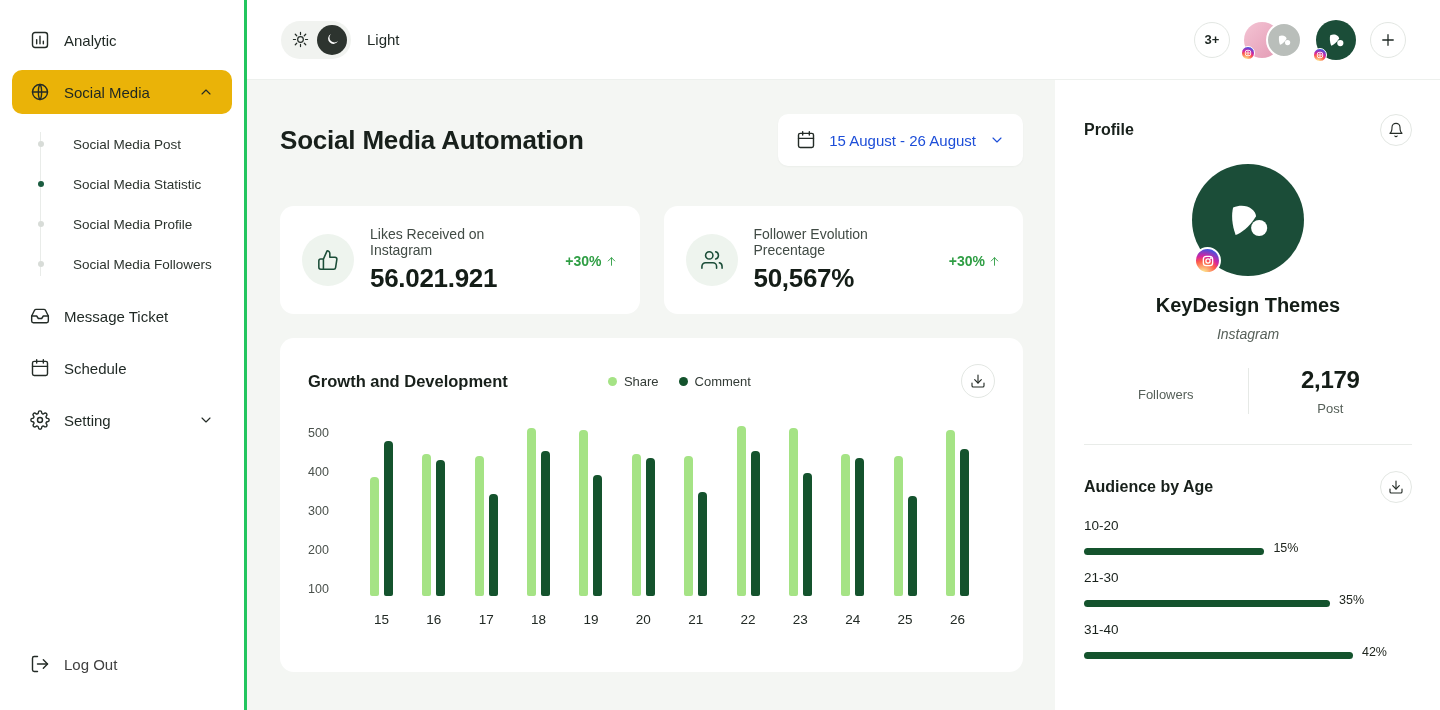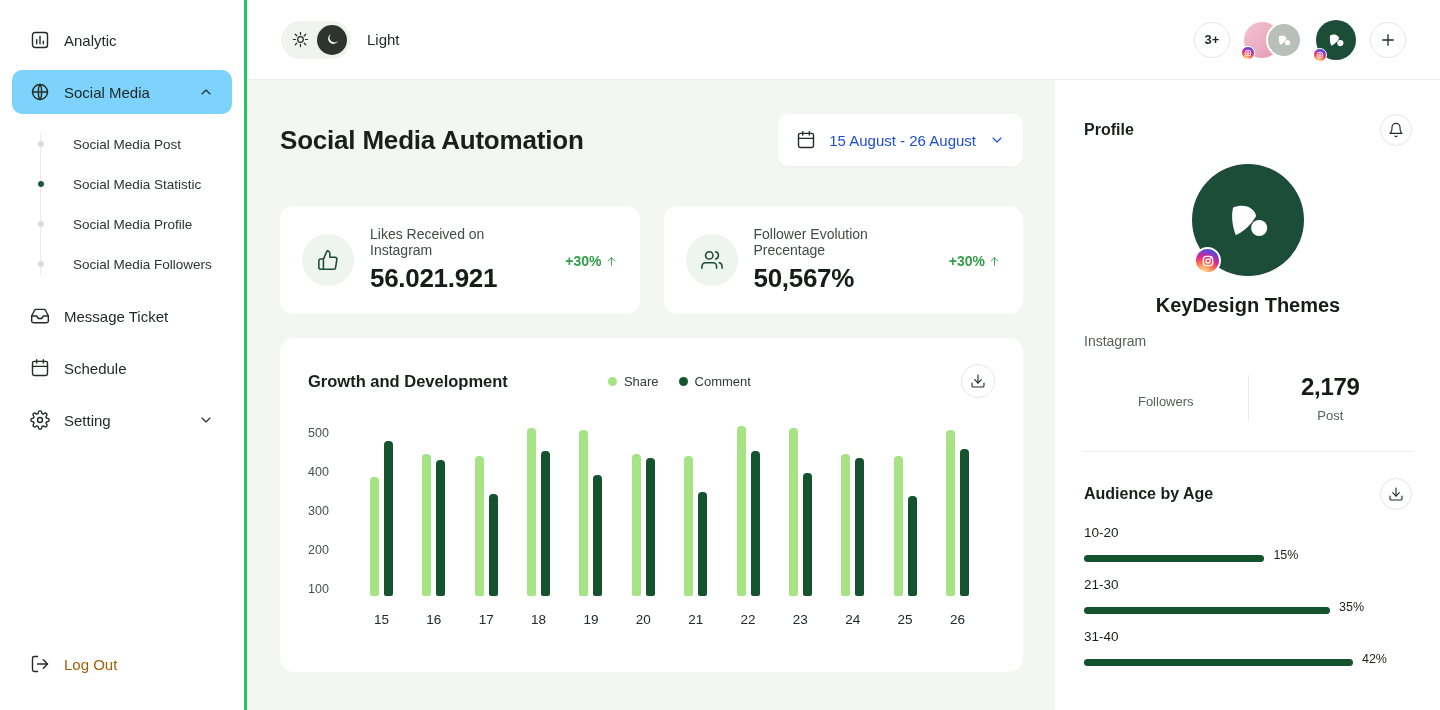--- a/index.html
+++ b/index.html
@@ -9,30 +9,30 @@
     background:#fff; color:#18201b; display:flex;
   }
   .si { fill:none; stroke:currentColor; stroke-width:1.7; stroke-linecap:round; stroke-linejoin:round; }
 
   
   .sidebar { width:247px; min-width:247px; background:#fff; border-right:3px solid #22c55e;
     display:flex; flex-direction:column; padding:18px 12px 24px; position:relative; }
   .nav-item { height:44px; display:flex; align-items:center; gap:14px; padding:0 18px;
     border-radius:10px; font-size:15px; color:#1e2723; cursor:pointer; margin-bottom:8px; }
   .nav-item .icon { display:flex; color:#232b26; }
-  .nav-item.active { background:#7dd3fc; }
+  .nav-item.active { background:#eab308; }
   .nav-item .chev { margin-left:auto; display:flex; color:#232b26; }
   .sub-list { position:relative; margin:2px 0 10px; }
   .sub-list::before { content:""; position:absolute; left:28px; top:8px; bottom:8px; width:1px; background:#e9ece9; }
   .sub-item { height:40px; display:flex; align-items:center; font-size:13.5px; color:#2c342f;
     padding-left:26px; cursor:pointer; position:relative; }
   .sub-dot { width:6px; height:6px; border-radius:50%; background:#d8dcd8; margin-right:29px; flex:none; }
   .sub-item.active .sub-dot { background:#1b5c40; }
   .logout { margin-top:auto; height:44px; display:flex; align-items:center; gap:14px;
-    padding:0 18px; font-size:15px; color:#a16207; cursor:pointer; }
+    padding:0 18px; font-size:15px; color:#404040; cursor:pointer; }
   .logout .icon { display:flex; color:#232b26; }
 
   
   .right-col { flex:1; display:flex; flex-direction:column; }
   .topbar { height:80px; min-height:80px; background:#fff; border-bottom:1px solid #edf0ed;
     display:flex; align-items:center; padding:0 34px; }
   .theme-toggle { height:38px; background:#f1f3f0; border-radius:19px; display:flex; align-items:center; padding:4px; gap:2px; cursor:pointer; }
   .toggle-opt { width:30px; height:30px; border-radius:50%; display:flex; align-items:center; justify-content:center; color:#222b26; }
   .toggle-opt.moon { background:#2d342f; color:#fff; }
   .mode-label { margin-left:16px; font-size:15px; color:#1e2723; }
@@ -92,21 +92,21 @@
 
   
   .panel { width:385px; min-width:385px; background:#fff; padding:34px 28px 0 29px; }
   .panel-head { display:flex; align-items:center; justify-content:space-between; }
   .panel-title { font-size:16px; font-weight:700; color:#18201b; }
   .icon-btn.small { width:32px; height:32px; }
   .profile-avatar { width:112px; height:112px; border-radius:50%; background:#1b4d38; margin:18px auto 0;
     position:relative; display:flex; align-items:center; justify-content:center; }
   .ig-badge.profile-badge { width:27px; height:27px; left:2px; bottom:2px; border:2.5px solid #fff; }
   .profile-name { text-align:center; font-size:20px; font-weight:700; color:#141d17; margin-top:18px; }
-  .profile-platform { text-align:left; font-size:14px; color:#566059; margin-top:16px; }
+  .profile-platform { text-align:center; font-size:14px; color:#566059; margin-top:9px;font-style:italic; }
   .profile-stats { display:flex; align-items:center; margin-top:24px; }
   .pstat { flex:1; text-align:center; }
   .pstat-value { font-size:24px; font-weight:700; color:#141d17; letter-spacing:-0.3px; }
   .pstat-label { font-size:13px; color:#566059; margin-top:7px; }
   .vdiv { width:1px; height:46px; background:#e6e9e6; }
   .panel-divider { border:none; border-top:1px solid #e9ece9; margin:28px 0 26px; }
   .aud-rows { margin-top:6px; }
   .aud-label { font-size:13.5px; color:#18201b; margin:15px 0 8px; }
   .aud-line { display:flex; align-items:flex-end; gap:9px; }
   .aud-fill { height:7px; border-radius:4px; background:#14532d; }

